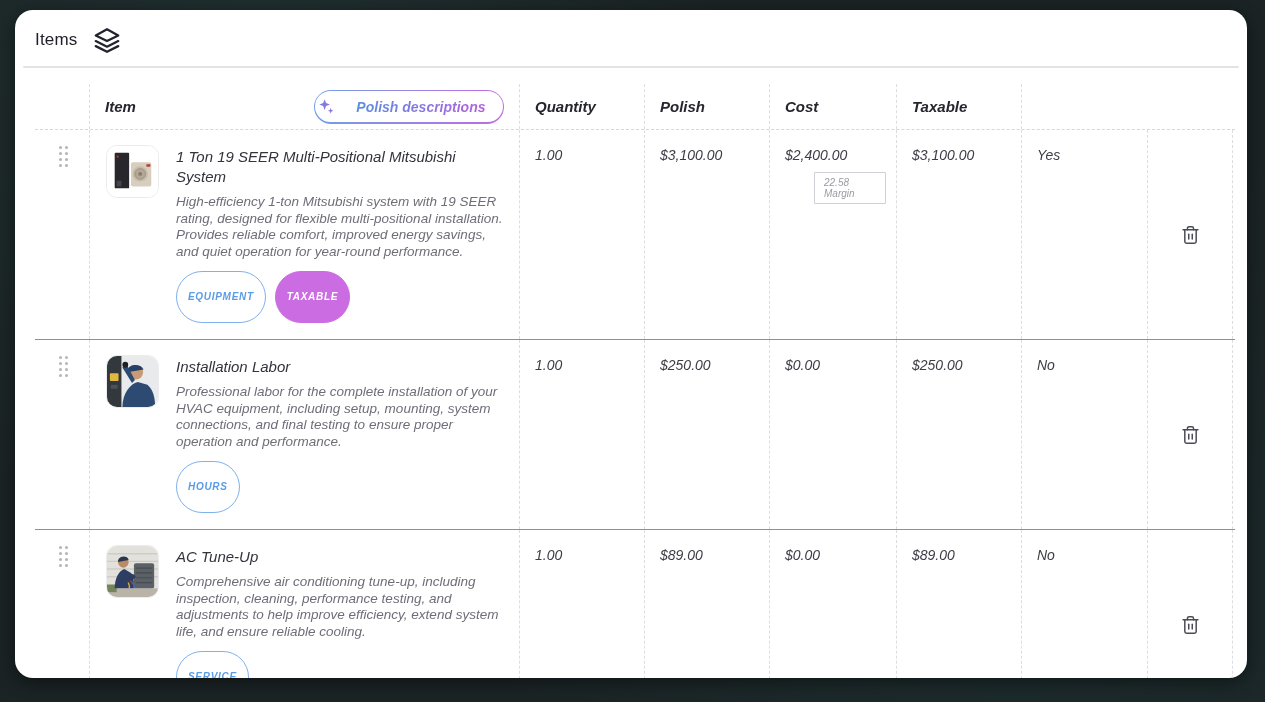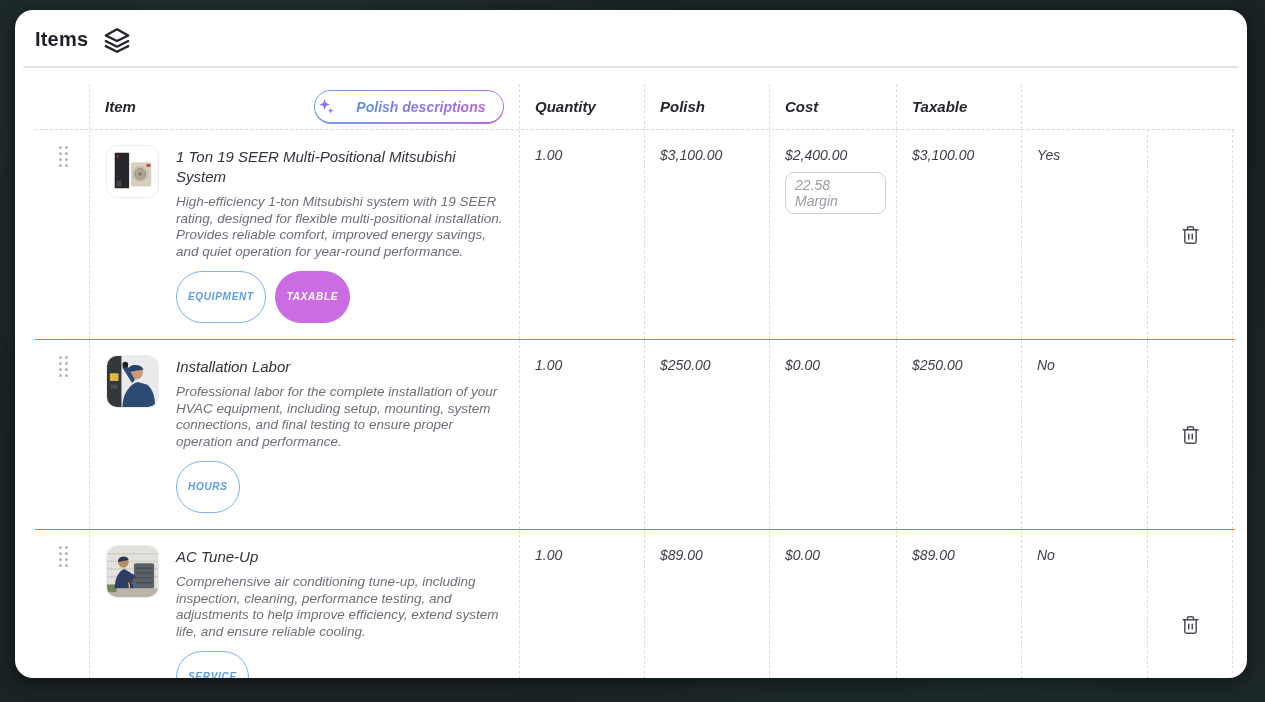--- a/index.html
+++ b/index.html
@@ -14,21 +14,21 @@
       radial-gradient(circle at 80% 90%, rgba(30,55,58,.4), transparent 45%),
       #1b2324;
   }
   .card {
     position:absolute; left:15px; top:10px; width:1232px; height:668px;
     background:#ffffff; border-radius:18px; overflow:hidden;
     box-shadow:0 4px 18px rgba(0,0,0,.45);
   }
   
   .card-header { display:flex; align-items:center; gap:15px; padding:15px 20px 9px 20px; }
-  .card-title { font-size:20px; font-weight:700; color:#1f1f29; letter-spacing:.2px; }
+  .card-title { font-size:17px; font-weight:400; color:#1f1f29; letter-spacing:.2px; }
   .layers-icon { width:28px; height:27px; color:#23232d; margin-top:2px; }
   .divider { height:2px; background:#e3e3e7; margin:3px 8px 0 8px; border-radius:2px; }
 
   
   .table { margin:16px 12px 0 20px;font-style:italic; }
   .trow {
     display:grid;
     grid-template-columns:55px 430px 125px 125px 127px 125px 126px 85px;
   }
   .cell { border-right:1px dashed #dcdce1; min-width:0; }
@@ -56,22 +56,22 @@
   .item-text { flex:1; min-width:0; }
   .item-title { font-size:15px; font-weight:500; color:#33333d; line-height:20px; margin:2px 0 7px 0; }
   .item-desc { font-size:13.5px; color:#6e6e79; line-height:16.5px; }
   .tag-row { display:flex; gap:9px; margin-top:11px; }
   .tag { font-size:10px; font-weight:600; letter-spacing:.7px; border-radius:999px;
     padding:20px 11px; line-height:1; text-transform:uppercase; }
   .tag--blue { color:#5b9ce6; border:1px solid #7fb1ec; background:#fff; }
   .tag--purple { color:#ffffff; border:1px solid #cb6ce2; background:#cb6ce2; }
 
   
-  .margin-badge { display:inline-block; margin-top:9px; font-size:14px; color:#9b9ba3;
-    border:1px solid #cfcfd5; border-radius:9px; padding:4px 9px; background:#fff; }
+  .margin-badge { display:inline-block; margin-top:9px; font-size:10px; color:#9b9ba3;
+    border:1px solid #cfcfd5; border-radius:1px; padding:4px 9px; background:#fff;margin-left:29px; }
 
   
   .polish-wrap { border-radius:999px; padding:1.5px; margin-right:5px;
     background:linear-gradient(90deg,#6f9fe8,#c06ae3); cursor:pointer; flex:none; }
   .polish-btn { display:flex; align-items:center; gap:21px; background:#fff;
     border-radius:999px; padding:7px 17px 7px 3px; }
   .polish-label { font-size:14px; font-weight:600; color:#9a63e0;
     background:linear-gradient(90deg,#5b8fe0 0%,#b45fe0 100%);
     -webkit-background-clip:text; background-clip:text; -webkit-text-fill-color:transparent; }
   .sparkle-icon { width:17px; height:17px; }

